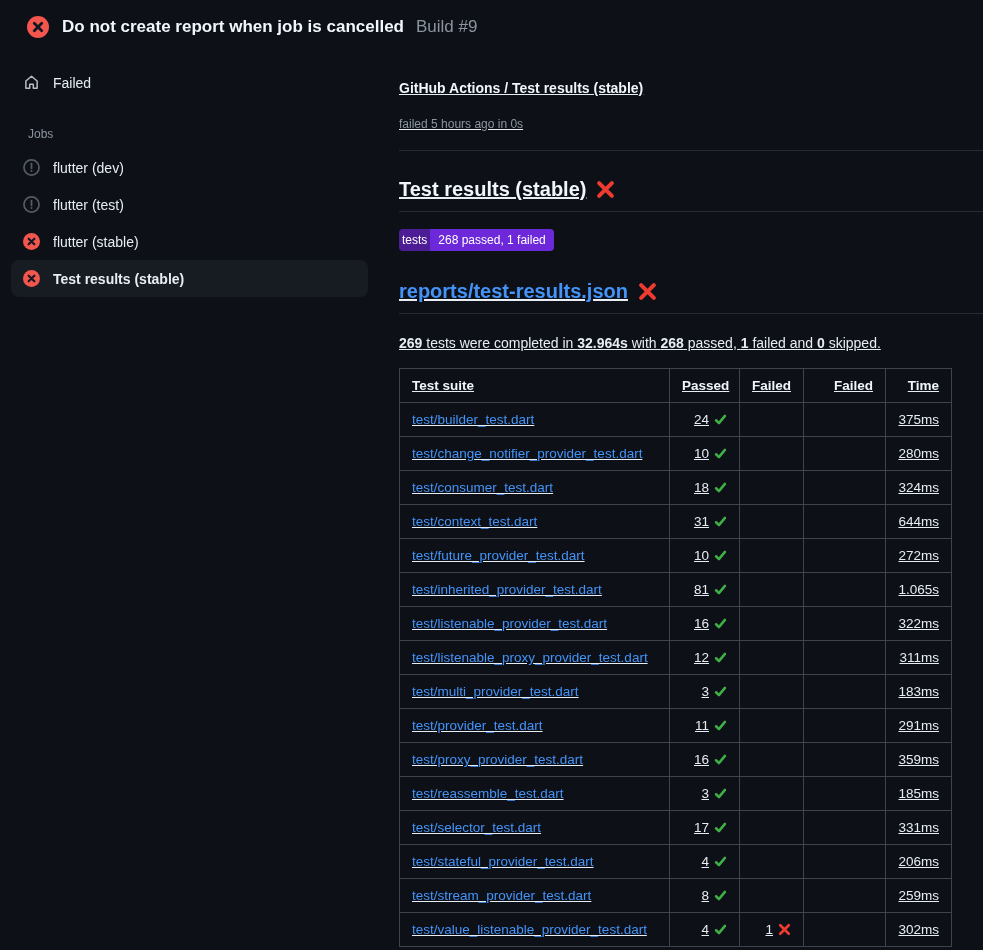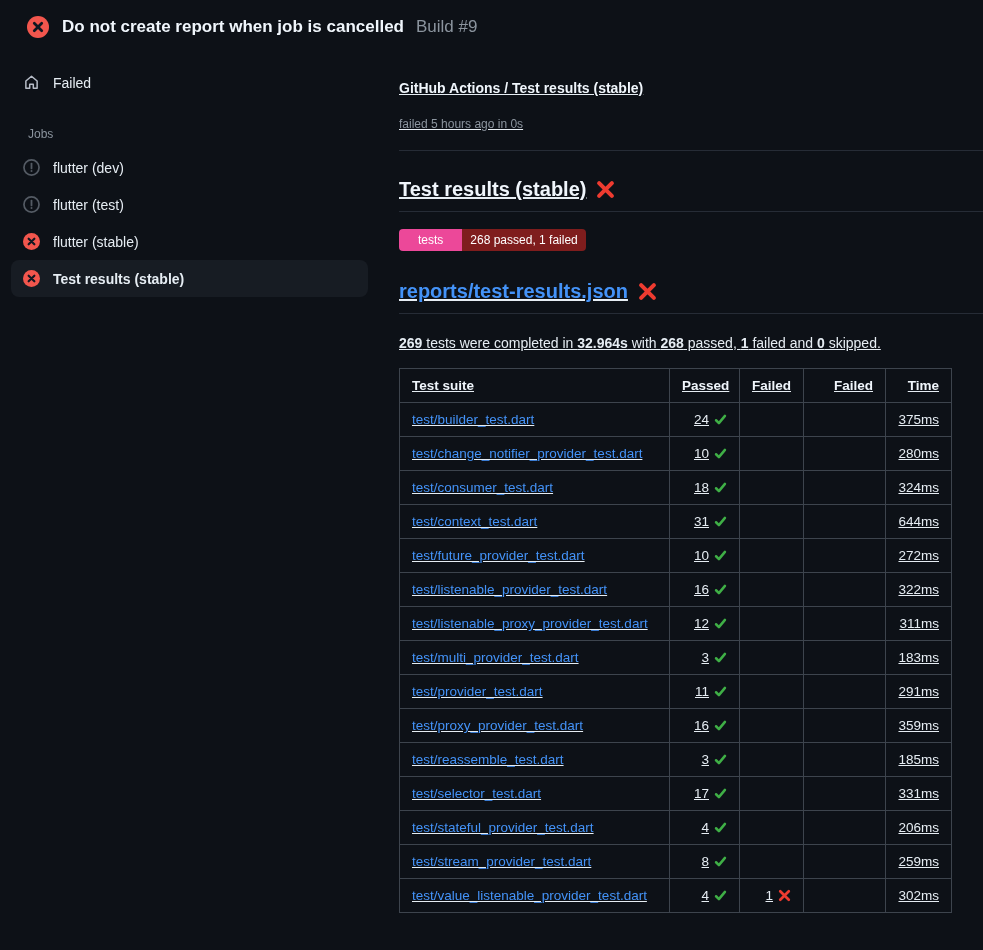--- a/index.html
+++ b/index.html
@@ -47,22 +47,22 @@
     border-bottom: 1px solid #262c36;
   }
   h2.section-title .x-ico { width: 19px; height: 19px; margin-left: 10px; }
   h2.report-title { color: #4493f8; margin-top: 29px; }
 
   .badge {
     display: inline-flex; margin-top: 17px;
     font-size: 12px; line-height: 14px;
     border-radius: 4px; overflow: hidden; color: #ffffff;
   }
-  .badge .badge-label { background: #ec4899; padding: 4px 19px; text-align: right; }
-  .badge .badge-value { background: #7f1d1d; padding: 4px 8px; }
+  .badge .badge-label { background: #4c1d95; padding: 4px 3px; text-align: right; }
+  .badge .badge-value { background: #6d28d9; padding: 4px 8px; }
 
   .summary-line { font-size: 14px; margin: 21px 0 0 0; color: #e6edf3; }
   .summary-line b { font-weight: 700; }
 
   
   table.results {
     border-collapse: collapse; margin-top: 17px;
     font-size: 13.5px; table-layout: fixed; width: 552px;
   }
   .results th, .results td {
@@ -222,20 +222,29 @@
           <tr>
             <td><a class="suite-link" href="#">test/future_provider_test.dart</a></td>
             <td class="num"><span>10</span><svg class="cell-ico" viewBox="0 0 14 14">
                 <path d="M2.2 7.8 L5.3 10.9 L11.8 3.1" fill="none" stroke="#3faf46" stroke-width="2.7" stroke-linecap="round" stroke-linejoin="round"></path>
               </svg></td>
             <td class="num"></td>
             <td class="num"></td>
             <td class="time">272ms</td>
           </tr>
           <tr>
+            <td><a class="suite-link" href="#">test/inherited_provider_test.dart</a></td>
+            <td class="num"><span>81</span><svg class="cell-ico" viewBox="0 0 14 14">
+                <path d="M2.2 7.8 L5.3 10.9 L11.8 3.1" fill="none" stroke="#3faf46" stroke-width="2.7" stroke-linecap="round" stroke-linejoin="round"></path>
+              </svg></td>
+            <td class="num"></td>
+            <td class="num"></td>
+            <td class="time">1.065s</td>
+          </tr>
+          <tr>
             <td><a class="suite-link" href="#">test/listenable_provider_test.dart</a></td>
             <td class="num"><span>16</span><svg class="cell-ico" viewBox="0 0 14 14">
                 <path d="M2.2 7.8 L5.3 10.9 L11.8 3.1" fill="none" stroke="#3faf46" stroke-width="2.7" stroke-linecap="round" stroke-linejoin="round"></path>
               </svg></td>
             <td class="num"></td>
             <td class="num"></td>
             <td class="time">322ms</td>
           </tr>
           <tr>
             <td><a class="suite-link" href="#">test/listenable_proxy_provider_test.dart</a></td>

